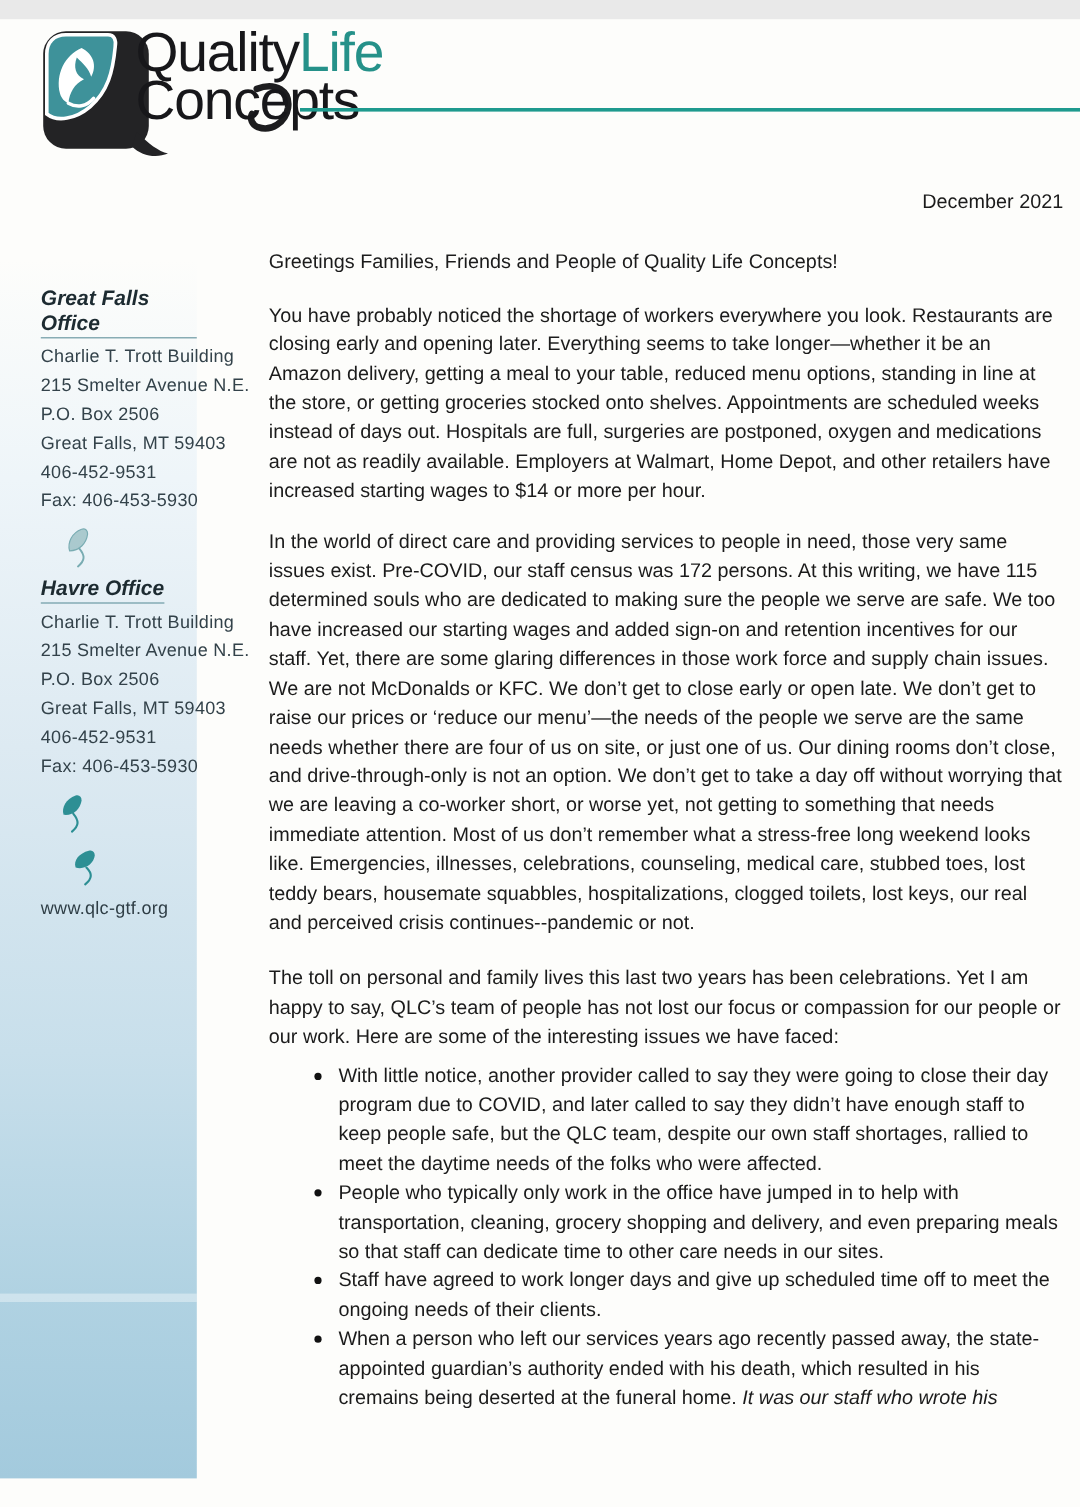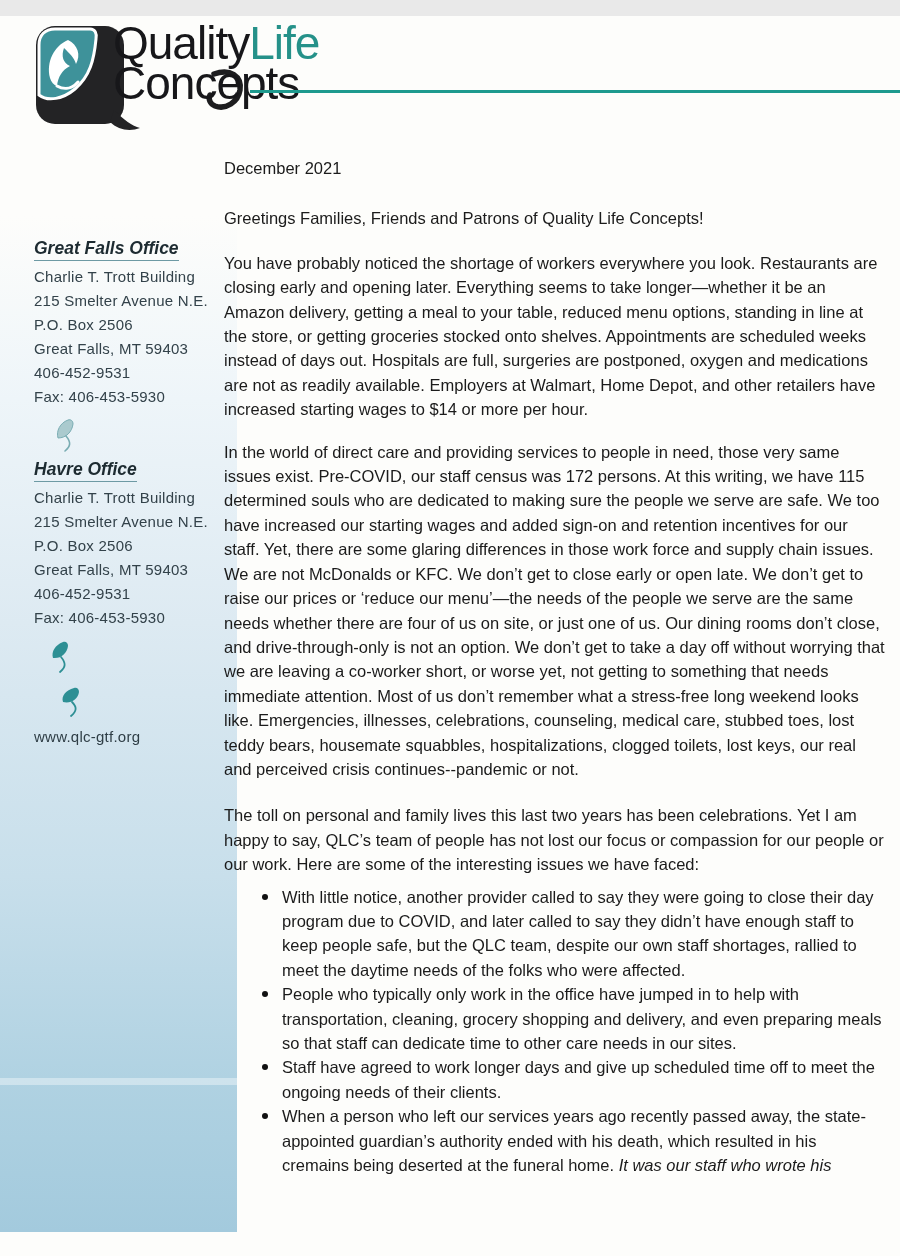--- a/index.html
+++ b/index.html
@@ -17,21 +17,21 @@
   .logo-wrap{position:absolute;left:28px;top:6px;width:250px;height:112px;}
   .wordmark{position:absolute;left:113px;top:8px;line-height:0.86;letter-spacing:-1px;
     font-size:46px;color:#17171a;font-weight:400;}
   .wordmark .teal{color:#259189;}
   .rule{position:absolute;left:250px;top:74px;right:0;height:3px;background:#1e9a8e;}
   .tagline{position:absolute;left:118px;top:81px;font-style:italic;font-weight:600;
     font-size:15px;line-height:1.4;color:#121212;letter-spacing:0.2px;}
 
   
   .sidebar{
-    position:absolute;left:0;top:200px;width:237px;height:1016px;
+    position:absolute;left:0;top:200px;width:164px;height:1016px;
     background:linear-gradient(180deg,
       rgba(246,251,253,0) 0%,
       #eef5f9 18%,
       #ddeaf2 40%,
       #c8dfeb 65%,
       #b0d2e2 85%,
       #a3cadd 100%);
     padding:22px 0 0 34px;box-sizing:border-box;
     color:#33424a;font-size:15px;letter-spacing:0.25px;
   }
@@ -46,21 +46,21 @@
   .leaf-deco.l2{margin-left:12px;}
   .leaf-deco.l3{margin-left:22px;}
   .divider-artifact{width:150px;height:2px;background:#9fbcc6;opacity:0.55;
     margin:2px 0 8px -4px;}
   .website{margin-top:10px;font-size:15px;color:#2f3e46;}
 
   
   .letter-body{position:absolute;left:224px;top:0;width:662px;padding-top:140px;
     font-size:16.5px;line-height:24.4px;color:#1b1b1b;}
   .letter-body p{margin:0;}
-  .p-date{margin-bottom:26px !important;}
+  .p-date{margin-bottom:26px !important;text-align:right;}
   .p-greeting{margin-bottom:20px !important;}
   .p1{margin-bottom:18px !important;}
   .p2{margin-bottom:22px !important;}
   .p3{margin-bottom:0 !important;}
   ul.bullets{list-style:none;margin:8px 0 0 0;padding:0;}
   ul.bullets li{position:relative;padding-left:58px;margin:0;}
   ul.bullets li::before{content:"";position:absolute;left:38px;top:9px;width:6px;height:6px;
     border-radius:50%;background:#111;}
   ul.bullets em{}
 </style>
@@ -141,21 +141,21 @@
       </svg>
     </div>
 
     <div class="website">www.qlc-gtf.org</div>
 
     <div class="scan-streak"></div>
   </aside>
 
   <main class="letter-body">
     <p class="p-date">December 2021</p>
-    <p class="p-greeting">Greetings Families, Friends and Patrons of Quality Life Concepts!</p>
+    <p class="p-greeting">Greetings Families, Friends and People of Quality Life Concepts!</p>
     <p class="p1">You have probably noticed the shortage of workers everywhere you look. Restaurants are closing early and opening later. Everything seems to take longer—whether it be an Amazon delivery, getting a meal to your table, reduced menu options, standing in line at the store, or getting groceries stocked onto shelves. Appointments are scheduled weeks instead of days out. Hospitals are full, surgeries are postponed, oxygen and medications are not as readily available. Employers at Walmart, Home Depot, and other retailers have increased starting wages to $14 or more per hour.</p>
     <p class="p2">In the world of direct care and providing services to people in need, those very same issues exist. Pre-COVID, our staff census was 172 persons. At this writing, we have 115 determined souls who are dedicated to making sure the people we serve are safe. We too have increased our starting wages and added sign-on and retention incentives for our staff. Yet, there are some glaring differences in those work force and supply chain issues. We are not McDonalds or KFC. We don’t get to close early or open late. We don’t get to raise our prices or ‘reduce our menu’—the needs of the people we serve are the same needs whether there are four of us on site, or just one of us. Our dining rooms don’t close, and drive-through-only is not an option. We don’t get to take a day off without worrying that we are leaving a co-worker short, or worse yet, not getting to something that needs immediate attention. Most of us don’t remember what a stress-free long weekend looks like. Emergencies, illnesses, celebrations, counseling, medical care, stubbed toes, lost teddy bears, housemate squabbles, hospitalizations, clogged toilets, lost keys, our real and perceived crisis continues--pandemic or not.</p>
     <p class="p3">The toll on personal and family lives this last two years has been celebrations. Yet I am happy to say, QLC’s team of people has not lost our focus or compassion for our people or our work. Here are some of the interesting issues we have faced:</p>
 
     <ul class="bullets">
       <li><span>With little notice, another provider called to say they were going to close their day program due to COVID, and later called to say they didn’t have enough staff to keep people safe, but the QLC team, despite our own staff shortages, rallied to meet the daytime needs of the folks who were affected.</span></li>
       <li><span>People who typically only work in the office have jumped in to help with transportation, cleaning, grocery shopping and delivery, and even preparing meals so that staff can dedicate time to other care needs in our sites.</span></li>
       <li><span>Staff have agreed to work longer days and give up scheduled time off to meet the ongoing needs of their clients.</span></li>
       <li><span>When a person who left our services years ago recently passed away, the state-appointed guardian’s authority ended with his death, which resulted in his cremains being deserted at the funeral home. </span><em>It was our staff who wrote his</em></li>
     </ul>

